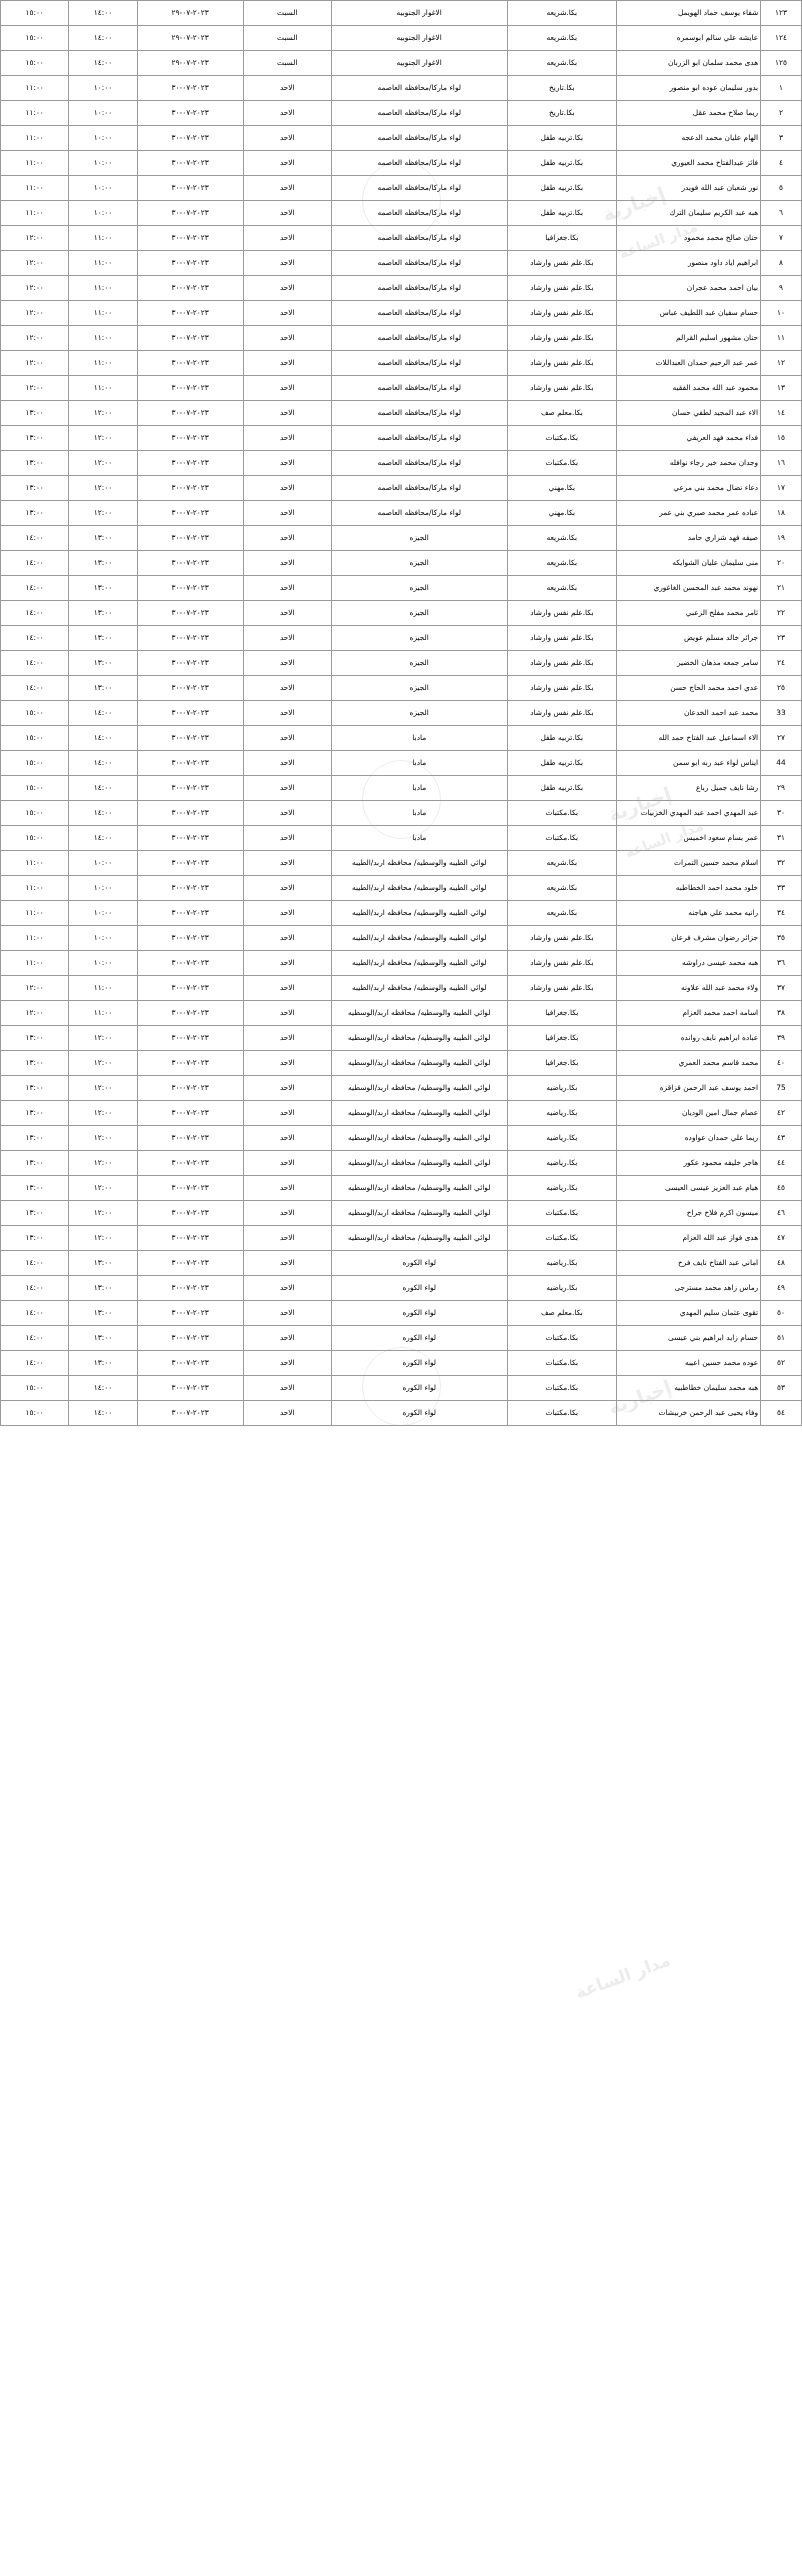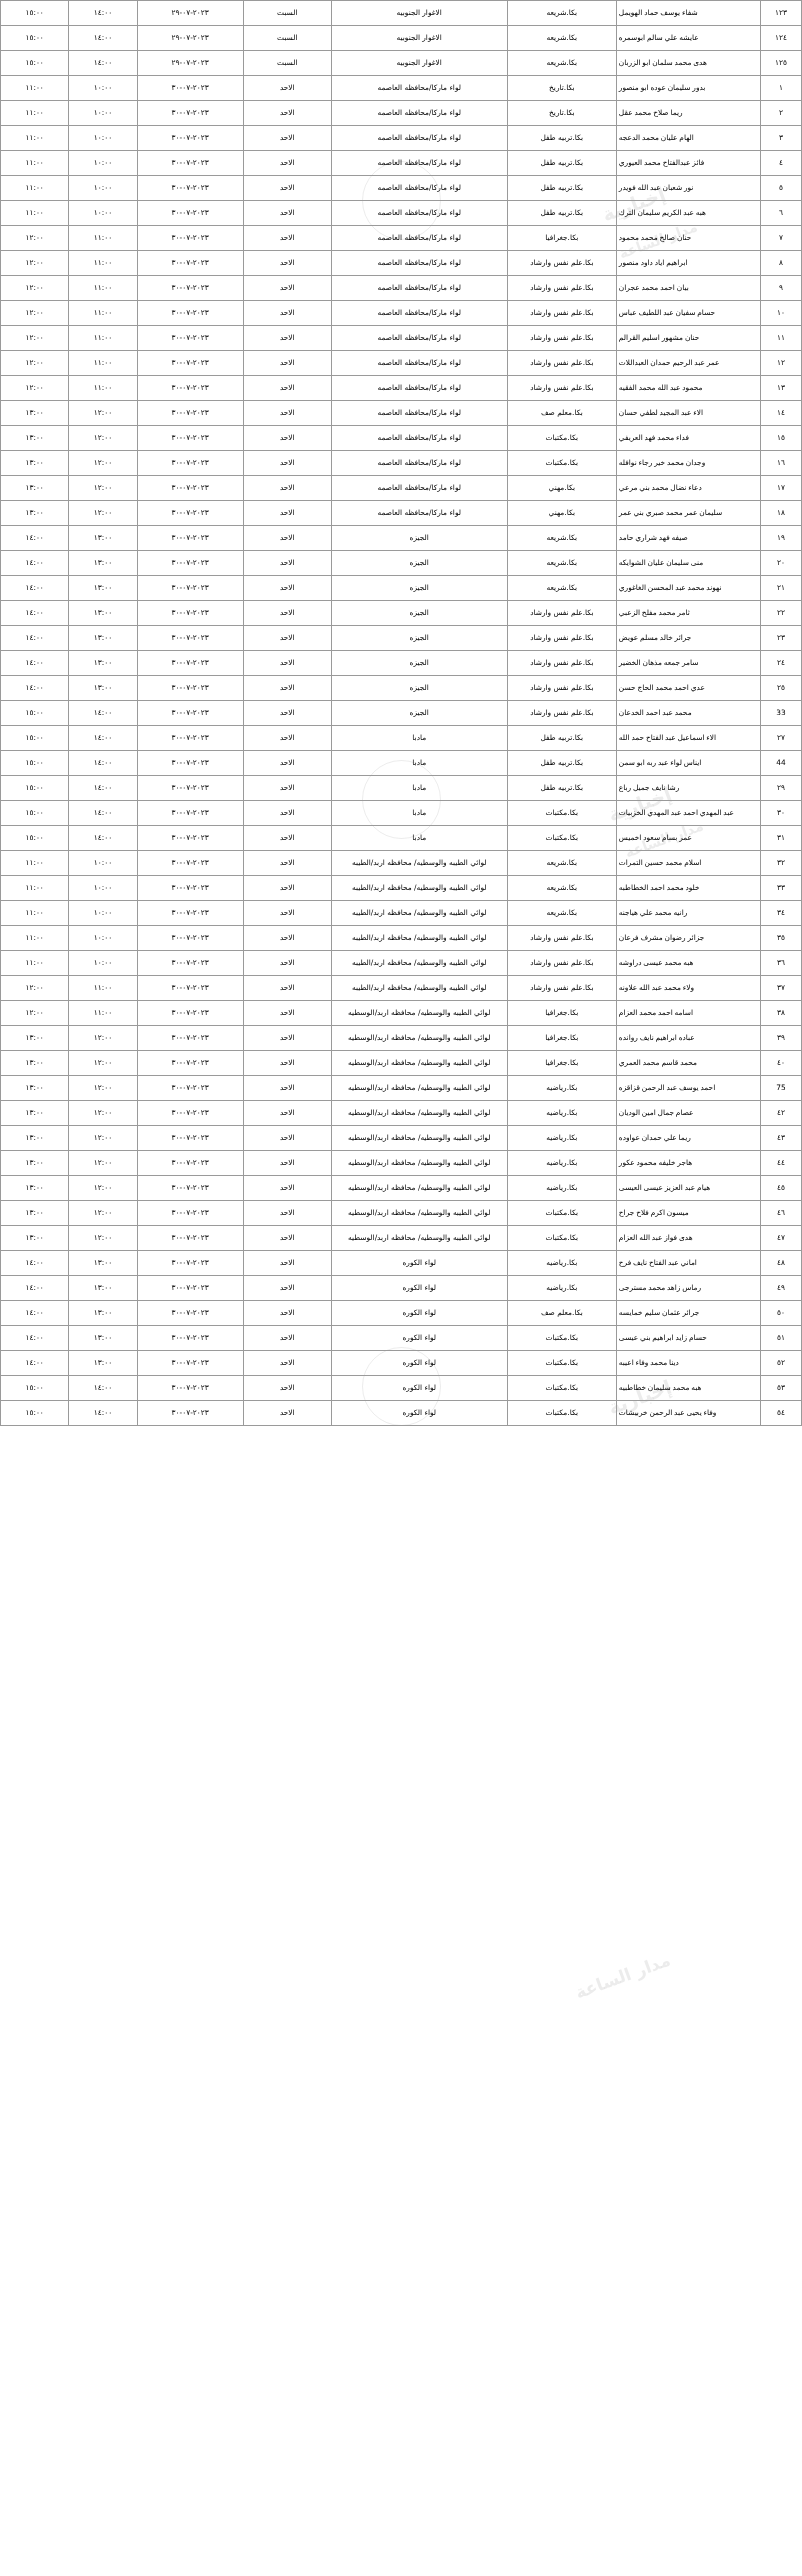--- a/index.html
+++ b/index.html
@@ -49,21 +49,21 @@
     background:transparent;
   }
   .c-num{width:27px;font-size:7.7px;}
   .c-name{width:95px;}
   .c-spec{width:72px;}
   .c-dir{width:116px;}
   .c-day{width:58px;}
   .c-date{width:70px;}
   .c-t1{width:45px;}
   .c-t2{width:45px;}
-  td.name{text-align:left;font-family:Liberation Serif, serif;}
+  td.name{text-align:right;}
   tr{height:25px;}
   .num{font-family:"DejaVu Sans","Liberation Sans",sans-serif;}
 </style>
 </head>
 <body>
 
 <div id="sheet">
 
   <div class="wm" style="top:193px;right:135px;transform:rotate(-20deg);">إخبارية</div>
   <div class="wm" style="top:232px;right:103px;transform:rotate(-20deg);font-size:14px;">مدار الساعة</div>
@@ -282,21 +282,21 @@
           <td class="name">دعاء نضال محمد بني مرعي</td>
           <td>بكا.مهني</td>
           <td>لواء ماركا/محافظه العاصمه</td>
           <td>الاحد</td>
           <td class="num">٢٠٢٣-٠٧-٣٠</td>
           <td class="num">١٢:٠٠</td>
           <td class="num">١٣:٠٠</td>
         </tr>
         <tr>
           <td class="num">١٨</td>
-          <td class="name">سليمان عمر محمد صبري بني عمر</td>
+          <td class="name">عباده عمر محمد صبري بني عمر</td>
           <td>بكا.مهني</td>
           <td>لواء ماركا/محافظه العاصمه</td>
           <td>الاحد</td>
           <td class="num">٢٠٢٣-٠٧-٣٠</td>
           <td class="num">١٢:٠٠</td>
           <td class="num">١٣:٠٠</td>
         </tr>
         <tr>
           <td class="num">١٩</td>
           <td class="name">صيفه فهد شراري حامد</td>
@@ -602,41 +602,41 @@
           <td class="name">رماس زاهد محمد مسترجى</td>
           <td>بكا.رياضيه</td>
           <td>لواء الكوره</td>
           <td>الاحد</td>
           <td class="num">٢٠٢٣-٠٧-٣٠</td>
           <td class="num">١٣:٠٠</td>
           <td class="num">١٤:٠٠</td>
         </tr>
         <tr>
           <td class="num">٥٠</td>
-          <td class="name">جرائر عثمان سليم خمايسه</td>
+          <td class="name">تقوى عثمان سليم المهدي</td>
           <td>بكا.معلم صف</td>
           <td>لواء الكوره</td>
           <td>الاحد</td>
           <td class="num">٢٠٢٣-٠٧-٣٠</td>
           <td class="num">١٣:٠٠</td>
           <td class="num">١٤:٠٠</td>
         </tr>
         <tr>
           <td class="num">٥١</td>
           <td class="name">حسام زايد ابراهيم بني عيسى</td>
           <td>بكا.مكتبات</td>
           <td>لواء الكوره</td>
           <td>الاحد</td>
           <td class="num">٢٠٢٣-٠٧-٣٠</td>
           <td class="num">١٣:٠٠</td>
           <td class="num">١٤:٠٠</td>
         </tr>
         <tr>
           <td class="num">٥٢</td>
-          <td class="name">دينا محمد وفاء اعيبه</td>
+          <td class="name">عوده محمد حسين اعيبه</td>
           <td>بكا.مكتبات</td>
           <td>لواء الكوره</td>
           <td>الاحد</td>
           <td class="num">٢٠٢٣-٠٧-٣٠</td>
           <td class="num">١٣:٠٠</td>
           <td class="num">١٤:٠٠</td>
         </tr>
         <tr>
           <td class="num">٥٣</td>
           <td class="name">هبه محمد سليمان خطاطبيه</td>

